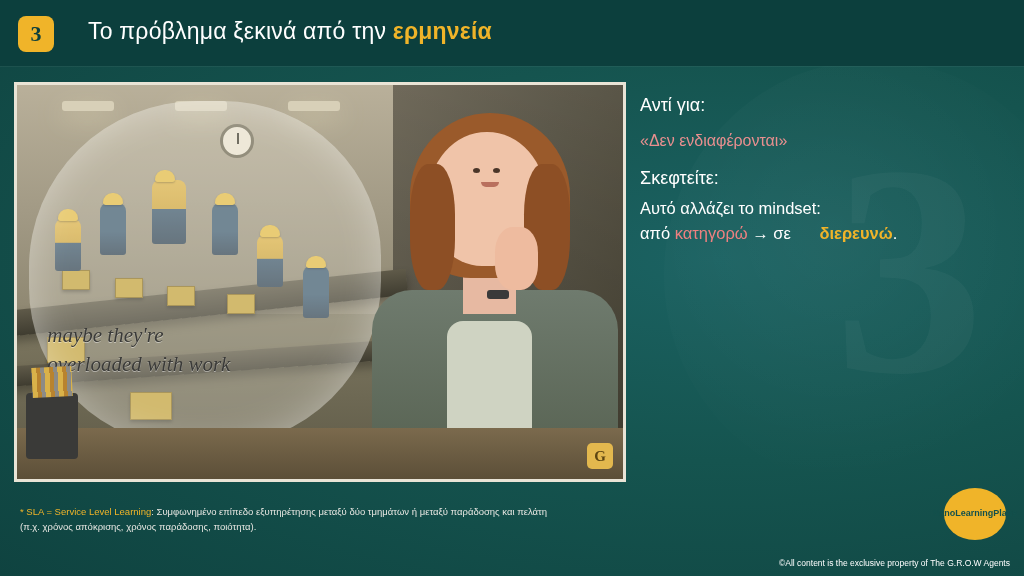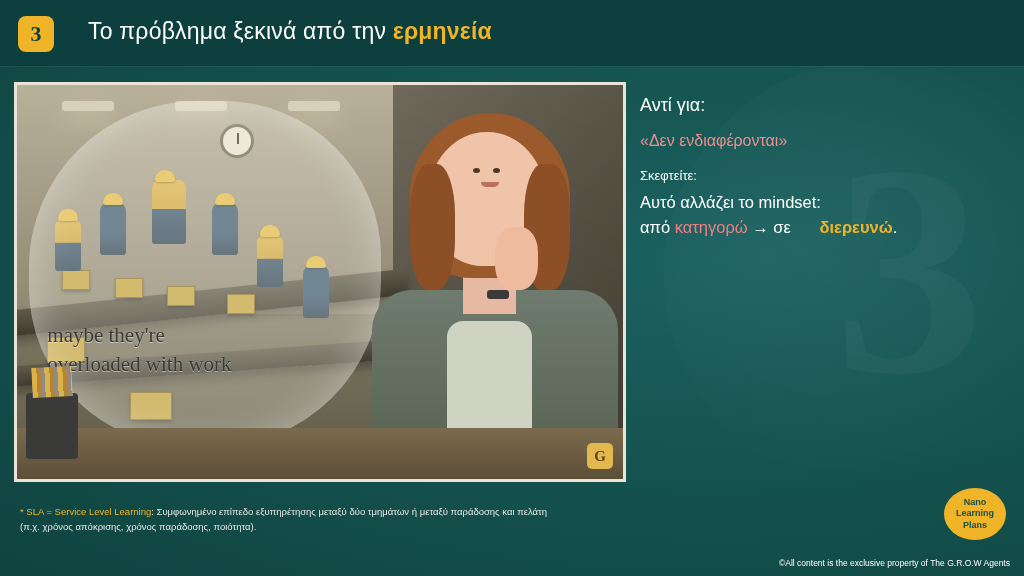--- a/index.html
+++ b/index.html
@@ -189,20 +189,21 @@
   .cloud-text {
     position: absolute;
     left: 5%;
     top: 60%;
     width: 52%;
     color: #3a3a38;
     font-family: "Liberation Serif", serif;
     font-size: 21px;
     line-height: 1.35;
     text-shadow: 0 1px 0 rgba(255,255,255,0.45);
+    font-style: italic;
   }
 
   
   .person {
     position: absolute;
     right: 0;
     bottom: 0;
     width: 44%;
     height: 100%;
   }
@@ -350,21 +351,21 @@
     font-size: 18px;
     line-height: 1.5;
     margin-bottom: 13px;
   }
   .quote-red {
     color: #e98f8f;
     font-size: 16px;
     margin-bottom: 18px;
   }
   .think-label {
-    font-size: 13px;
+    font-size: 18px;
     margin-bottom: 7px;
   }
   ul.bullets {
     list-style: none;
     margin: 0 0 18px 0;
     padding: 0;
   }
   ul.bullets li {
     position: relative;
     padding-left: 22px;
@@ -412,21 +413,21 @@
     border-radius: 50%;
     background: #f0b429;
     color: #13504c;
     font-size: 9px;
     font-weight: bold;
     line-height: 1.25;
     text-align: center;
     display: flex;
     align-items: center;
     justify-content: center;
-    flex-direction: column;
+    flex-direction: row;
   }
   .copyright {
     position: absolute;
     right: 14px;
     bottom: 8px;
     font-size: 8.5px;
     color: #ffffff;
   }
 </style>
 </head>

